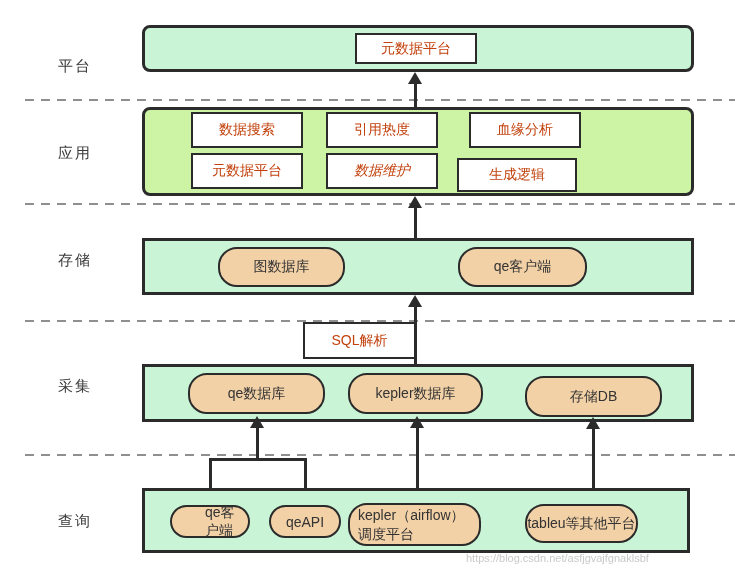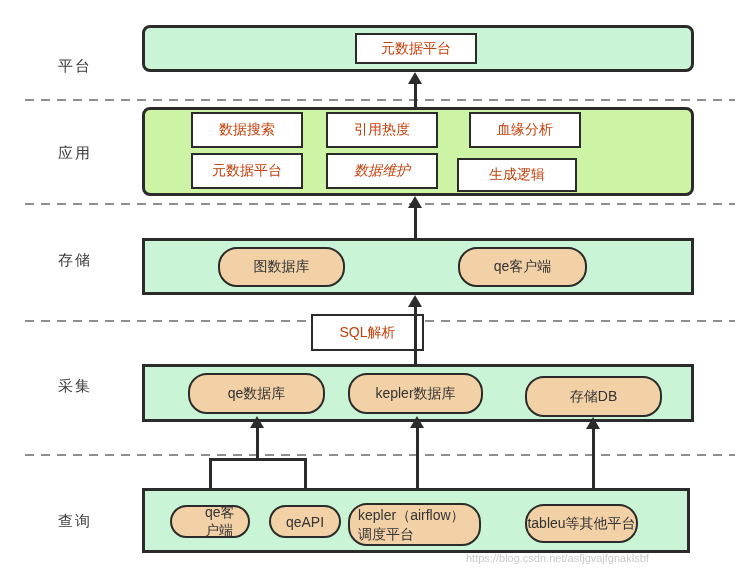--- a/index.html
+++ b/index.html
@@ -67,21 +67,21 @@
   <div class="whitebox" style="left:457px;top:158px;width:120px;height:34px;">生成逻辑</div>
 
   <div class="ah" style="left:408px;top:196px;"></div>
   <div class="vl" style="left:414px;top:206px;height:32px;"></div>
 
   <div class="layer mint" style="left:142px;top:238px;width:552px;height:57px;"></div>
   <div class="tanbox" style="left:218px;top:247px;width:127px;height:40px;">图数据库</div>
   <div class="tanbox" style="left:458px;top:247px;width:129px;height:40px;">qe客户端</div>
 
   <div class="ah" style="left:408px;top:295px;"></div>
-  <div class="whitebox" style="left:303px;top:314px;width:113px;height:37px;margin-left:8px;">SQL解析</div>
+  <div class="whitebox" style="left:303px;top:322px;width:113px;height:37px;">SQL解析</div>
   <div class="vl" style="left:414px;top:305px;height:68px;"></div>
 
   <div class="layer mint" style="left:142px;top:364px;width:552px;height:58px;"></div>
   <div class="tanbox" style="left:188px;top:373px;width:137px;height:41px;">qe数据库</div>
   <div class="tanbox" style="left:348px;top:373px;width:135px;height:41px;">kepler数据库</div>
   <div class="tanbox" style="left:525px;top:376px;width:137px;height:41px;">存储DB</div>
 
   <div class="ah" style="left:250px;top:416px;"></div>
   <div class="vl" style="left:256px;top:426px;height:33px;"></div>
   <div class="hl" style="left:209px;top:458px;width:98px;"></div>

